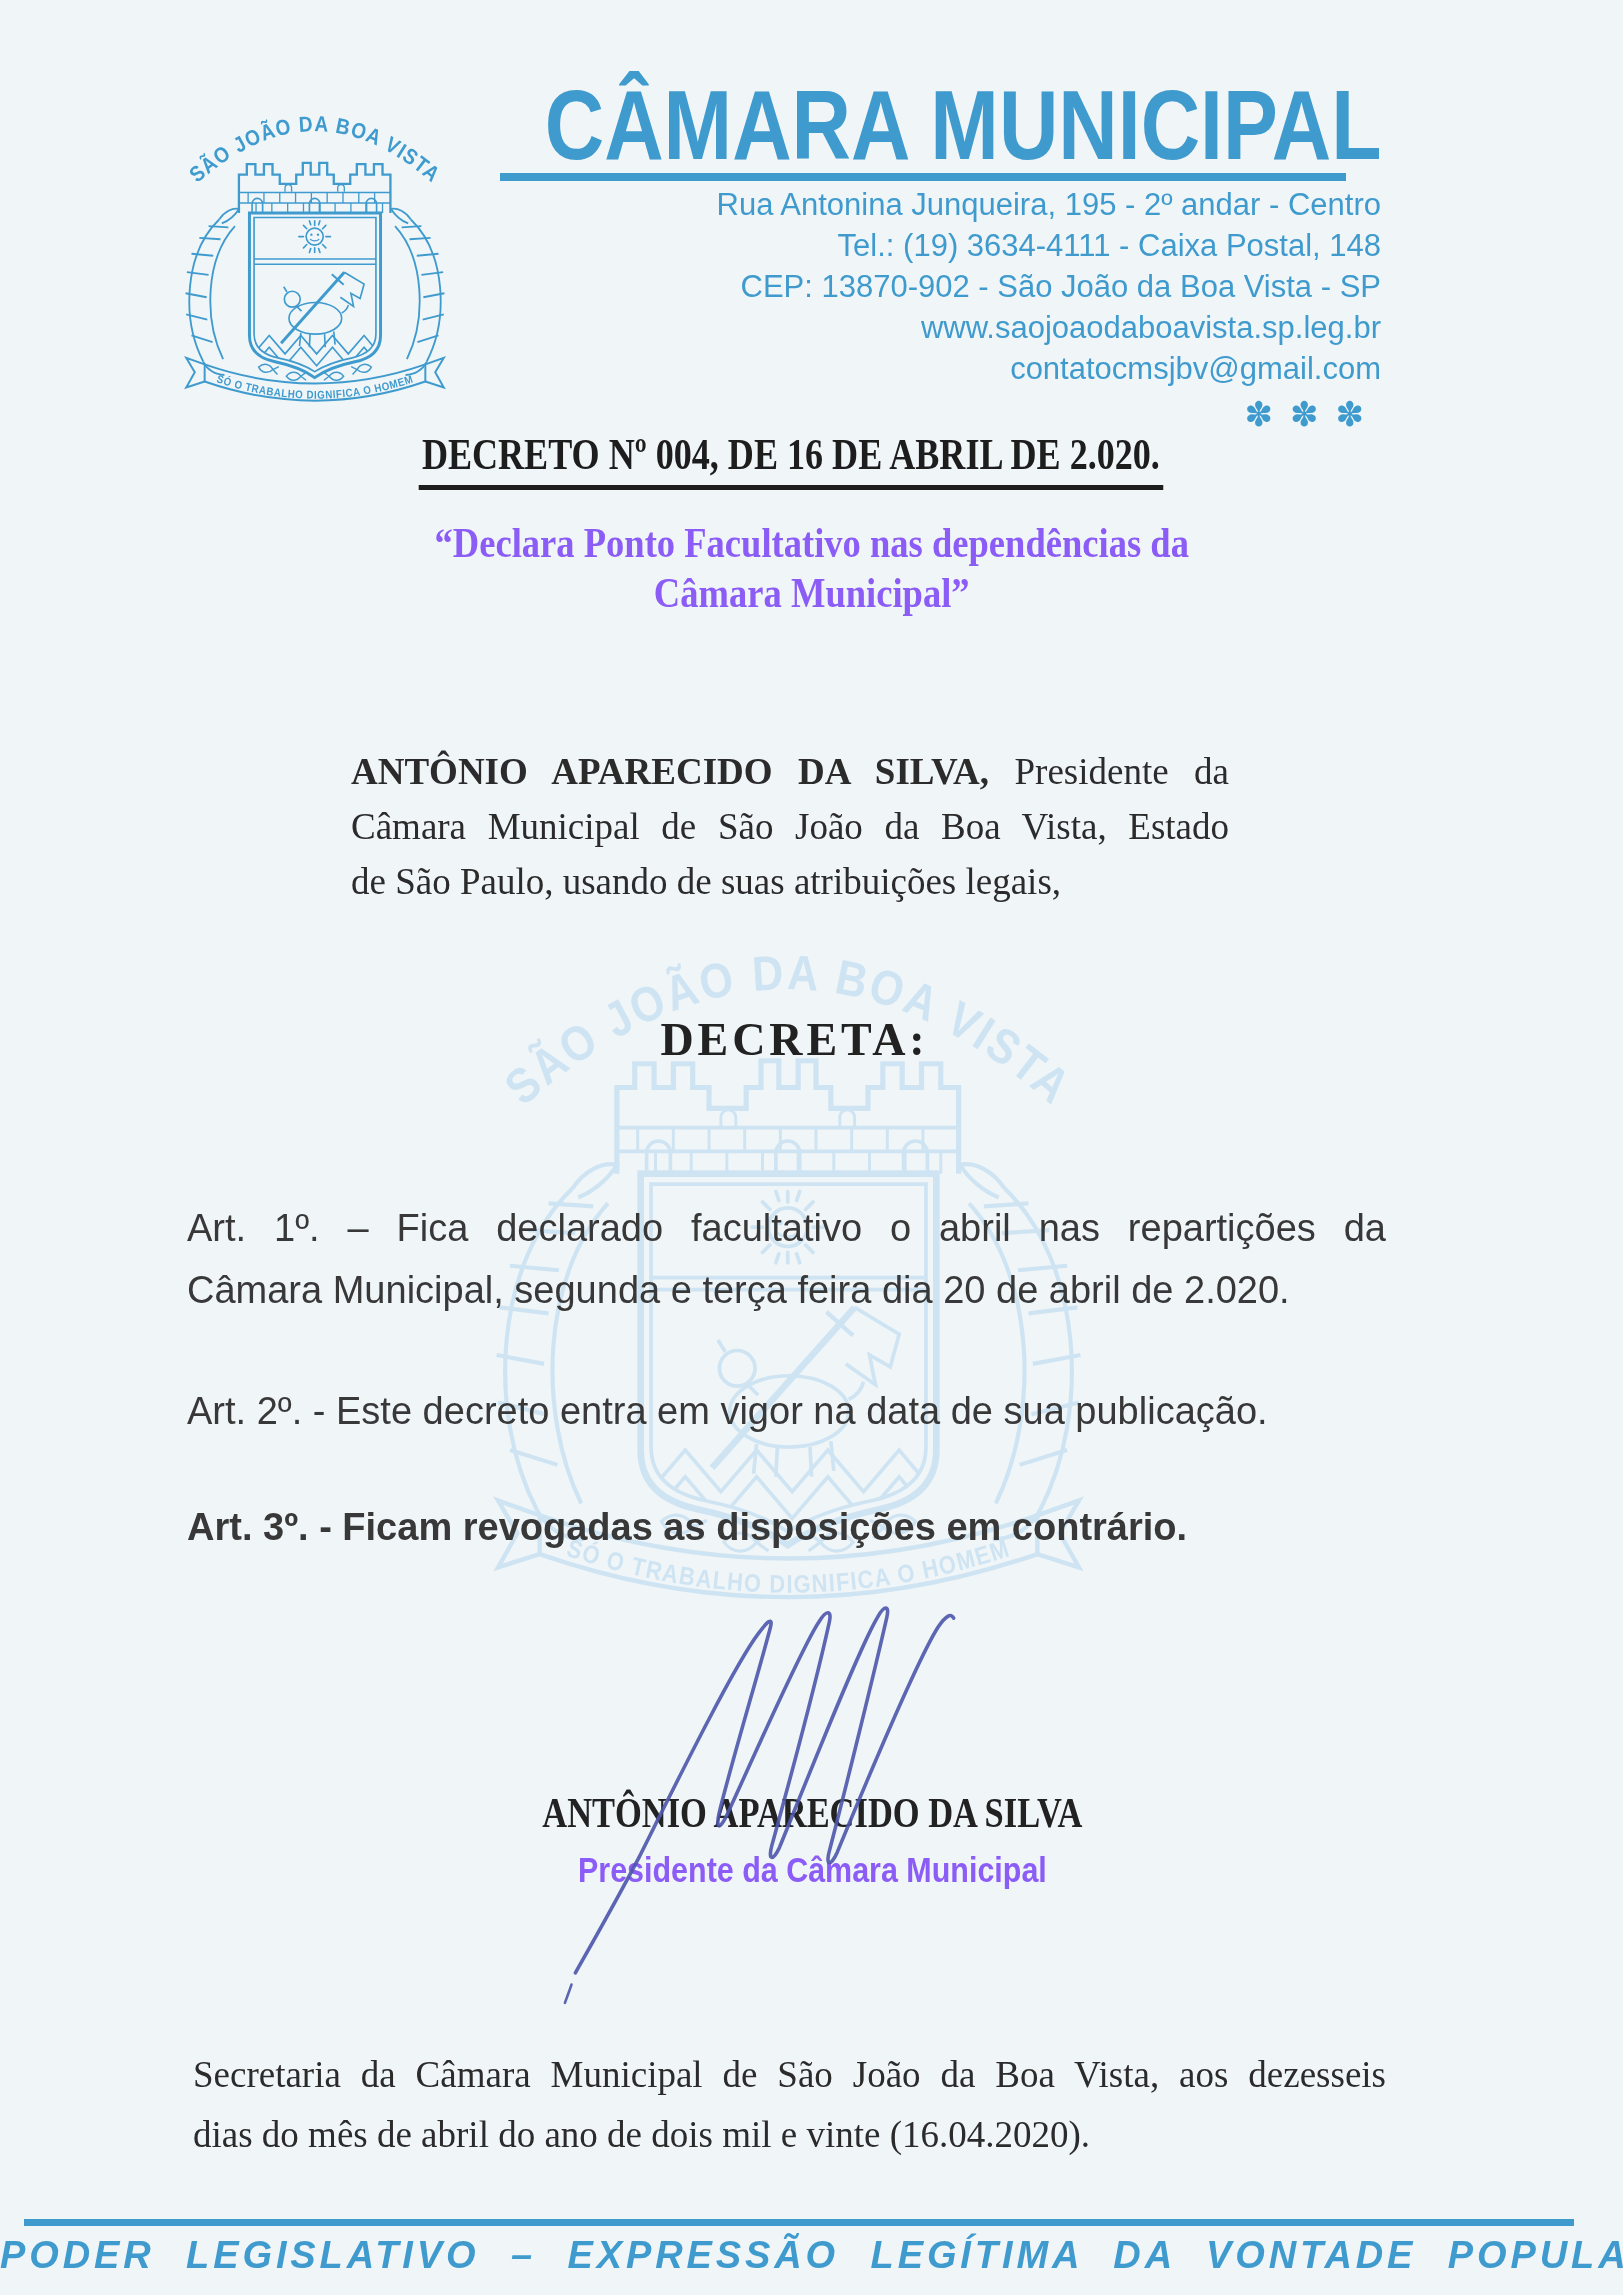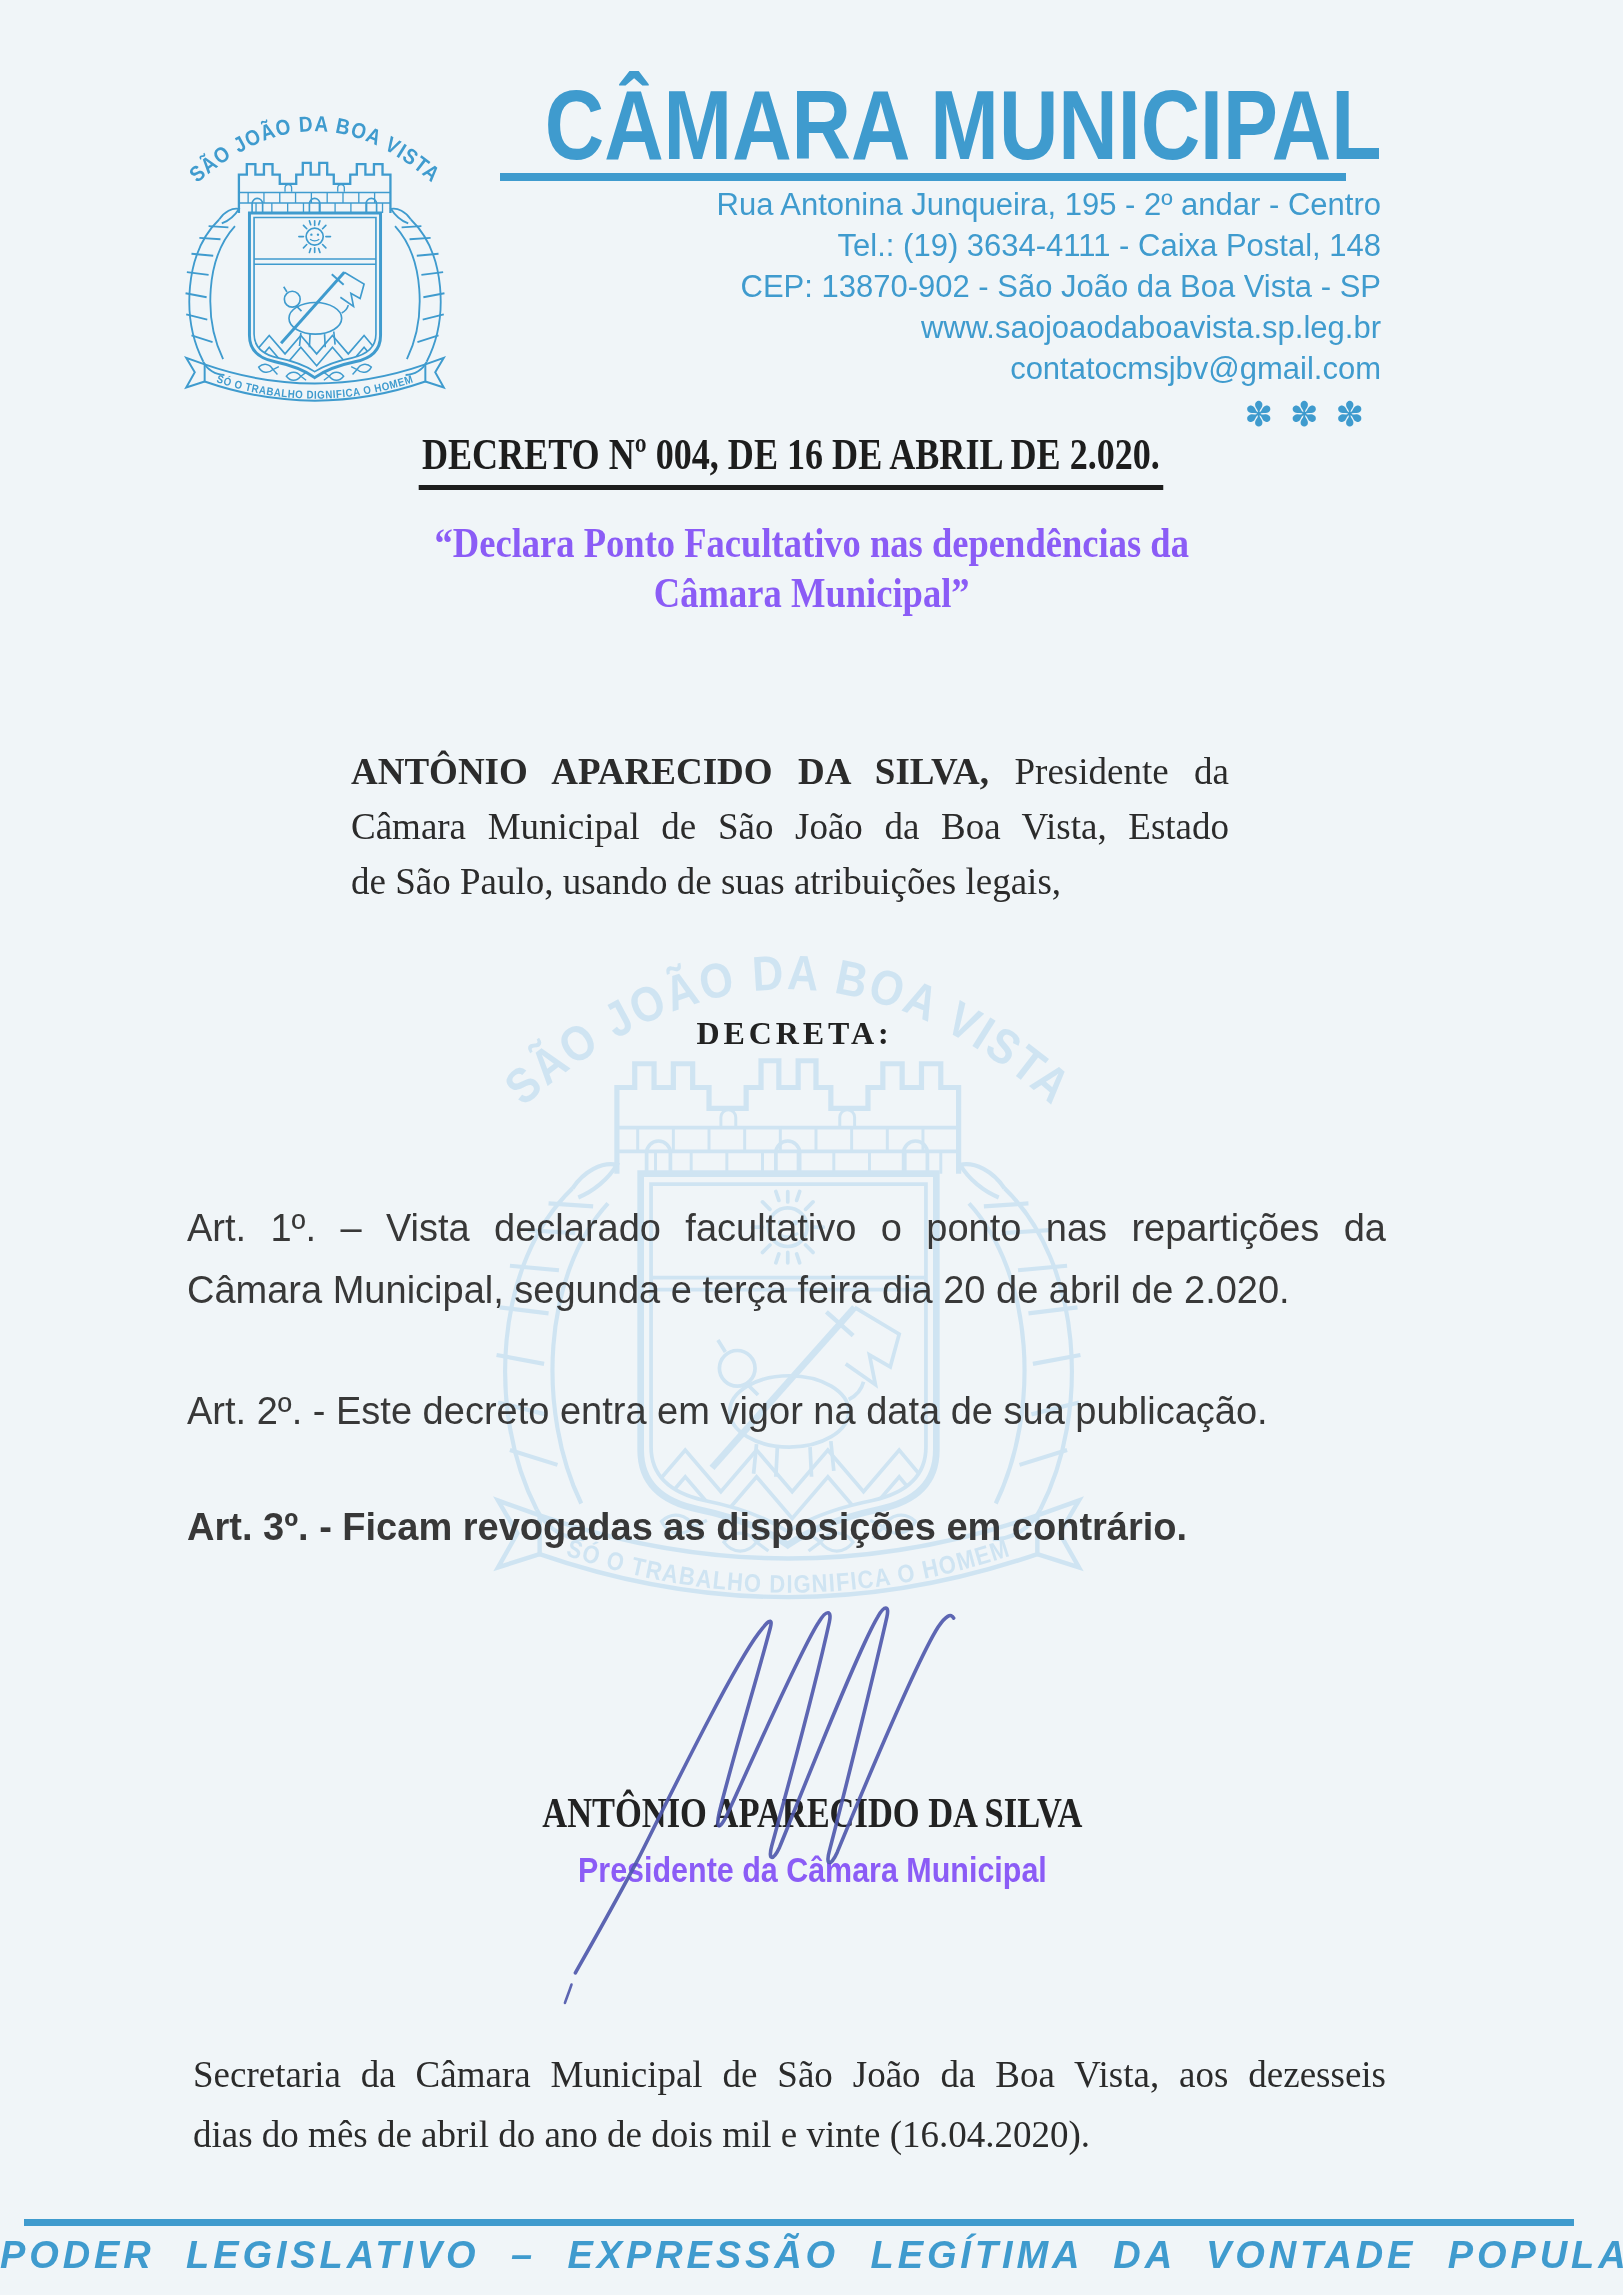--- a/index.html
+++ b/index.html
@@ -43,21 +43,21 @@
   .decree-subtitle{
     position:absolute;left:0;right:0;top:518px;text-align:center;z-index:1;
     font-weight:700;font-size:43px;line-height:50px;color:#8b5cf6;
   }
   .decree-subtitle .squeeze{display:inline-block;transform:scaleX(.85);transform-origin:center;white-space:nowrap;}
   
   .intro{position:absolute;left:351px;top:744px;width:878px;font-size:37px;z-index:1;}
   .intro .line{height:55px;line-height:55px;}
   .jl{text-align:justify;text-align-last:justify;}
   .decreta{position:absolute;left:0;right:35px;top:1017px;text-align:center;z-index:1;
-    font-weight:700;font-size:32px;line-height:1;letter-spacing:3.9px;color:#222;}
+    font-weight:700;font-size:46px;line-height:1;letter-spacing:3.9px;color:#222;}
   .art{position:absolute;left:187px;width:1199px;z-index:1;font-family:"Liberation Sans", sans-serif;font-size:38px;color:#383838;}
   .art .line{height:62px;line-height:62px;}
   .art1{top:1197px;}
   .art2{top:1380px;}
   .art3{top:1496px;font-weight:bold;}
   
   .signature-svg{position:absolute;left:511px;top:1571px;width:511px;height:445px;z-index:3;}
   .sig-name{position:absolute;left:0;right:0;top:1792px;text-align:center;z-index:2;
     font-weight:700;font-size:42px;line-height:1;color:#222;}
   .sig-name .squeeze{display:inline-block;transform:scaleX(.82);transform-origin:center;white-space:nowrap;}
@@ -193,21 +193,21 @@
 
   <div class="intro">
     <div class="line jl"><span class="bold">ANTÔNIO APARECIDO DA SILVA,</span> <span>Presidente da</span></div>
     <div class="line jl">Câmara Municipal de São João da Boa Vista, Estado</div>
     <div class="line">de São Paulo, usando de suas atribuições legais,</div>
   </div>
 
   <div class="decreta">DECRETA:</div>
 
   <div class="art art1">
-    <div class="line jl">Art. 1º. – Vista declarado facultativo o ponto nas repartições da</div>
+    <div class="line jl">Art. 1º. – Fica declarado facultativo o abril nas repartições da</div>
     <div class="line">Câmara Municipal, segunda e terça feira dia 20 de abril de 2.020.</div>
   </div>
   <div class="art art2">
     <div class="line">Art. 2º. - Este decreto entra em vigor na data de sua publicação.</div>
   </div>
   <div class="art art3">
     <div class="line">Art. 3º. - Ficam revogadas as disposições em contrário.</div>
   </div>
 
   <svg class="signature-svg" viewBox="780 2400 780 680">

